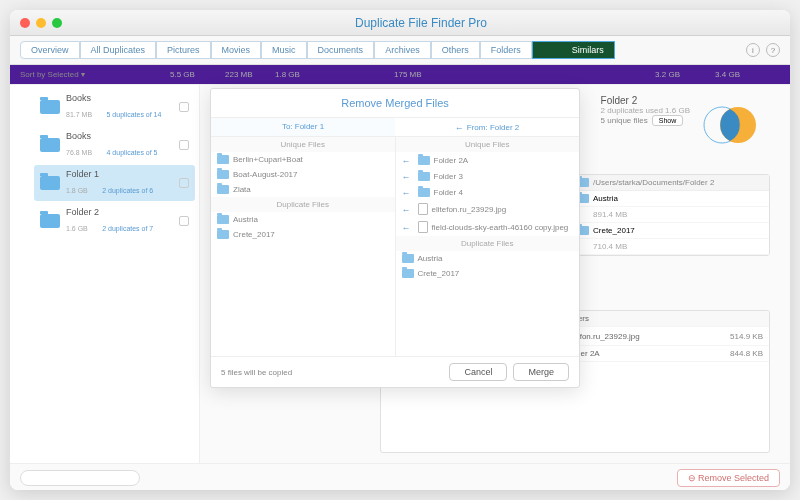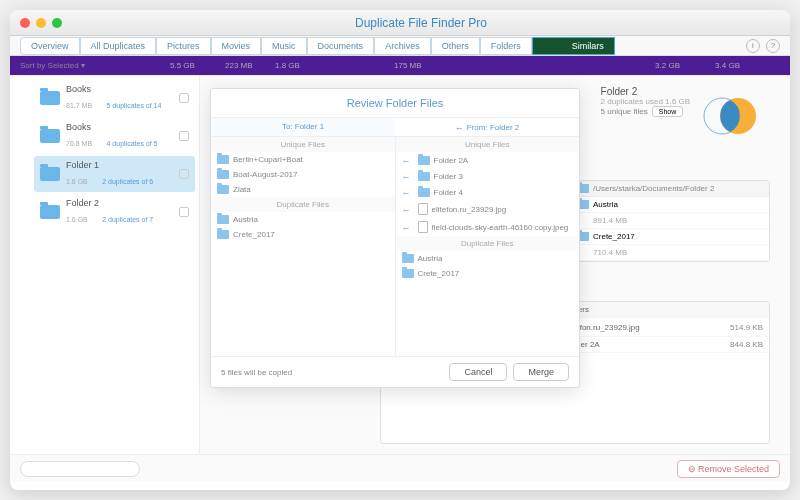--- a/index.html
+++ b/index.html
@@ -3,21 +3,21 @@
 <meta charset="utf-8">
 <style>
 * { box-sizing: border-box; margin: 0; padding: 0; font-family: -apple-system, "Helvetica Neue", Arial, sans-serif; }
 body { background: #f0f0f0; width: 800px; height: 500px; overflow: hidden; }
 .window { width: 780px; height: 480px; margin: 10px; background: #fff; border-radius: 8px; box-shadow: 0 4px 20px rgba(0,0,0,0.15); position: relative; overflow: hidden; }
 .titlebar { height: 26px; background: linear-gradient(#f6f6f6,#e8e8e8); display: flex; align-items: center; padding: 0 10px; border-bottom: 1px solid #d0d0d0; }
 .traffic { display: flex; gap: 6px; }
 .traffic span { width: 10px; height: 10px; border-radius: 50%; }
 .t-red { background:#ff5f57; } .t-yellow{background:#febc2e;} .t-green{background:#28c840;}
 .title { flex:1; text-align:center; font-size:12px; color:#3a8ac4; font-weight:500; }
-.tabs { height: 20px; display:flex; align-items:center; padding:0 10px; gap:0; background:#f8f8f8; border-bottom:1px solid #e0e0e0; }
+.tabs { height: 29px; display:flex; align-items:center; padding:0 10px; gap:0; background:#f8f8f8; border-bottom:1px solid #e0e0e0; }
 .tab { font-size:9px; padding:3px 10px; border:1px solid #c6d8e6; background:#fff; color:#5a8db5; cursor:pointer; }
 .tab:first-child { border-radius:4px 0 0 4px; }
 .tab:last-of-type { border-radius:0 4px 4px 0; }
 .tab.active { background:#14532d; color:#fff; border-color:#4ea8e0;padding-left:39px; }
 .info-icons { margin-left:auto; display:flex; gap:6px; }
 .info-icons span { width:14px; height:14px; border:1px solid #bbb; border-radius:50%; font-size:8px; display:flex; align-items:center; justify-content:center; color:#888; }
 .sizebar { height:20px; display:flex; font-size:8px; color:#aaa; padding:0 10px; background:#4c1d95; border-bottom:1px solid #eee; align-items:center; }
 .sizebar .sort { color:#888; }
 .sizebar .sz { position:absolute; }
 .content { display:flex; height:calc(100% - 74px - 28px); position:relative;margin-left:20px; }
@@ -31,21 +31,21 @@
 .sb-size { font-size:7px; color:#aaa; }
 .sb-dup { font-size:7px; color:#5a9bd4; }
 .sb-check { width:10px; height:10px; border:1px solid #ccc; border-radius:2px; }
 .main { flex:1; position:relative; background:#fafafa; }
 .chart { position:absolute; right:30px; top:10px; width:60px; height:60px; }
 .chart-info { position:absolute; right:100px; top:10px; font-size:8px; }
 .chart-info .fname { font-size:10px; color:#555; }
 .chart-info .fdesc { color:#aaa; }
 .chart-info .funiq { color:#888; }
 .show-btn { font-size:7px; padding:1px 6px; border:1px solid #ccc; border-radius:3px; background:#fff; margin-left:4px; }
-.path-box { position:absolute; right:20px; top:104px; width:200px; background:#fff; border:1px solid #e0e0e0; border-radius:3px; font-size:8px; }
+.path-box { position:absolute; right:20px; top:89px; width:200px; background:#fff; border:1px solid #e0e0e0; border-radius:3px; font-size:8px; }
 .path-hdr { padding:3px 6px; background:#f5f5f5; color:#888; border-bottom:1px solid #eee; display:flex; align-items:center; gap:4px;}
 .path-row { padding:3px 6px; display:flex; align-items:center; gap:4px; border-bottom:1px solid #f5f5f5; }
 .mini-folder { width:12px; height:9px; background:#8cc5ec; border-radius:1px; position:relative; }
 .mini-folder::before { content:''; position:absolute; top:-2px; left:0; width:5px; height:2px; background:#8cc5ec; border-radius:1px 1px 0 0;}
 .file-list { position:absolute; left:180px; right:20px; bottom:10px; top:225px; background:#fff; border:1px solid #e0e0e0; border-radius:3px; font-size:8px; overflow:hidden;}
 .fl-row { display:flex; padding:3px 6px; border-bottom:1px solid #f5f5f5; align-items:center; gap:4px;}
 .fl-name { flex:1; color:#666; }
 .fl-size { color:#888; width:50px; text-align:right; }
 .fl-right { width:150px; text-align:left; color:#666; padding-left:6px;}
 .fl-sz2 { width:50px; text-align:right; color:#888;}
@@ -208,21 +208,21 @@
       </div>
     </div>
   </div>
 
   <div class="footer">
     <input class="search" placeholder="" style="">
     <button class="remove-btn">⊖ Remove Selected</button>
   </div>
 
   <div class="modal">
-    <div class="m-title">Review Folder Files</div>
+    <div class="m-title">Remove Merged Files</div>
     <div class="m-hdr">
       <div class="to">To: Folder 1</div>
       <div><span class="m-arrow">←</span><span>From: Folder 2</span></div>
     </div>
     <div class="m-cols">
       <div class="m-col">
         <div class="m-section">Unique Files</div>
         <div class="m-row">
             <div class="mini-folder"></div>
             <span>Berlin+Cupari+Boat</span>

